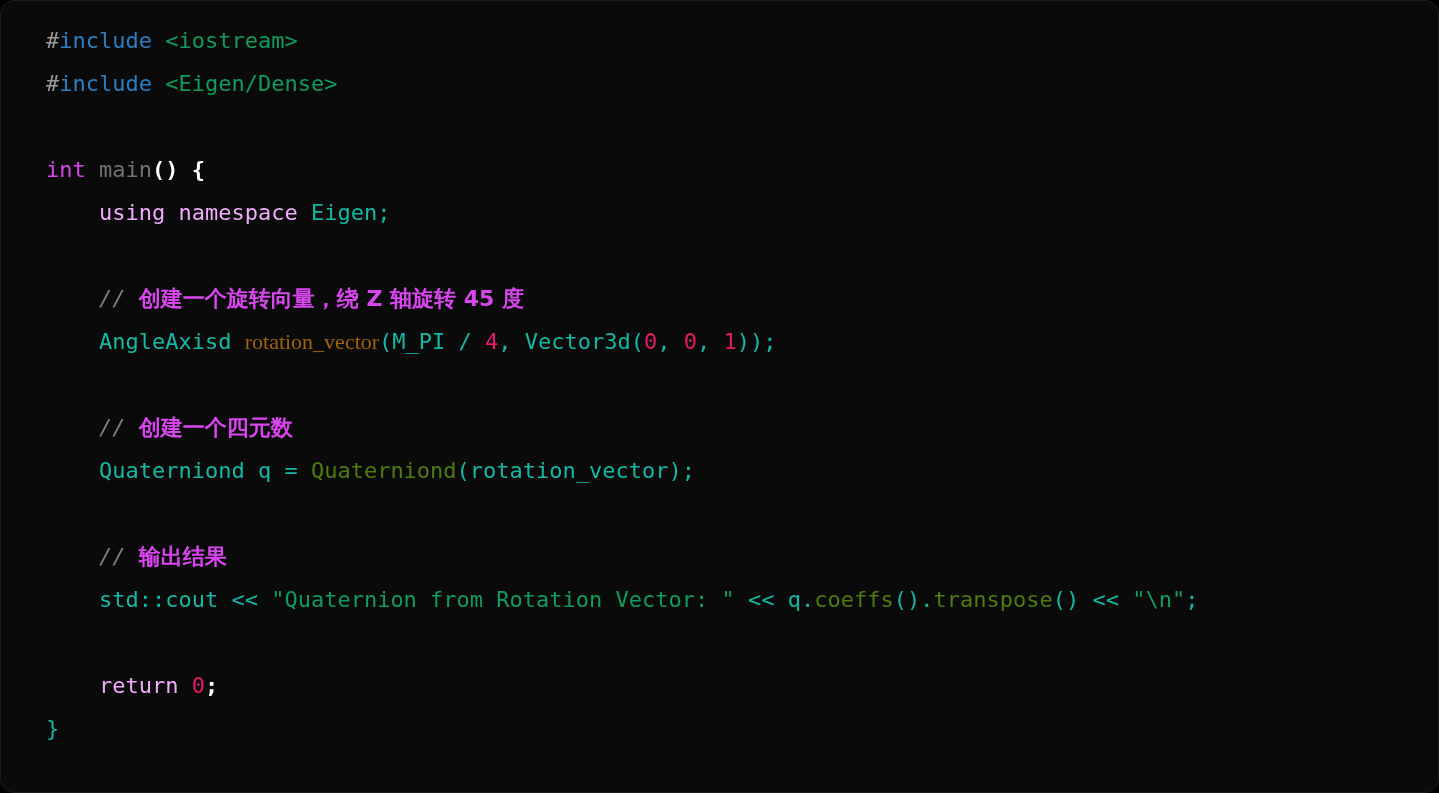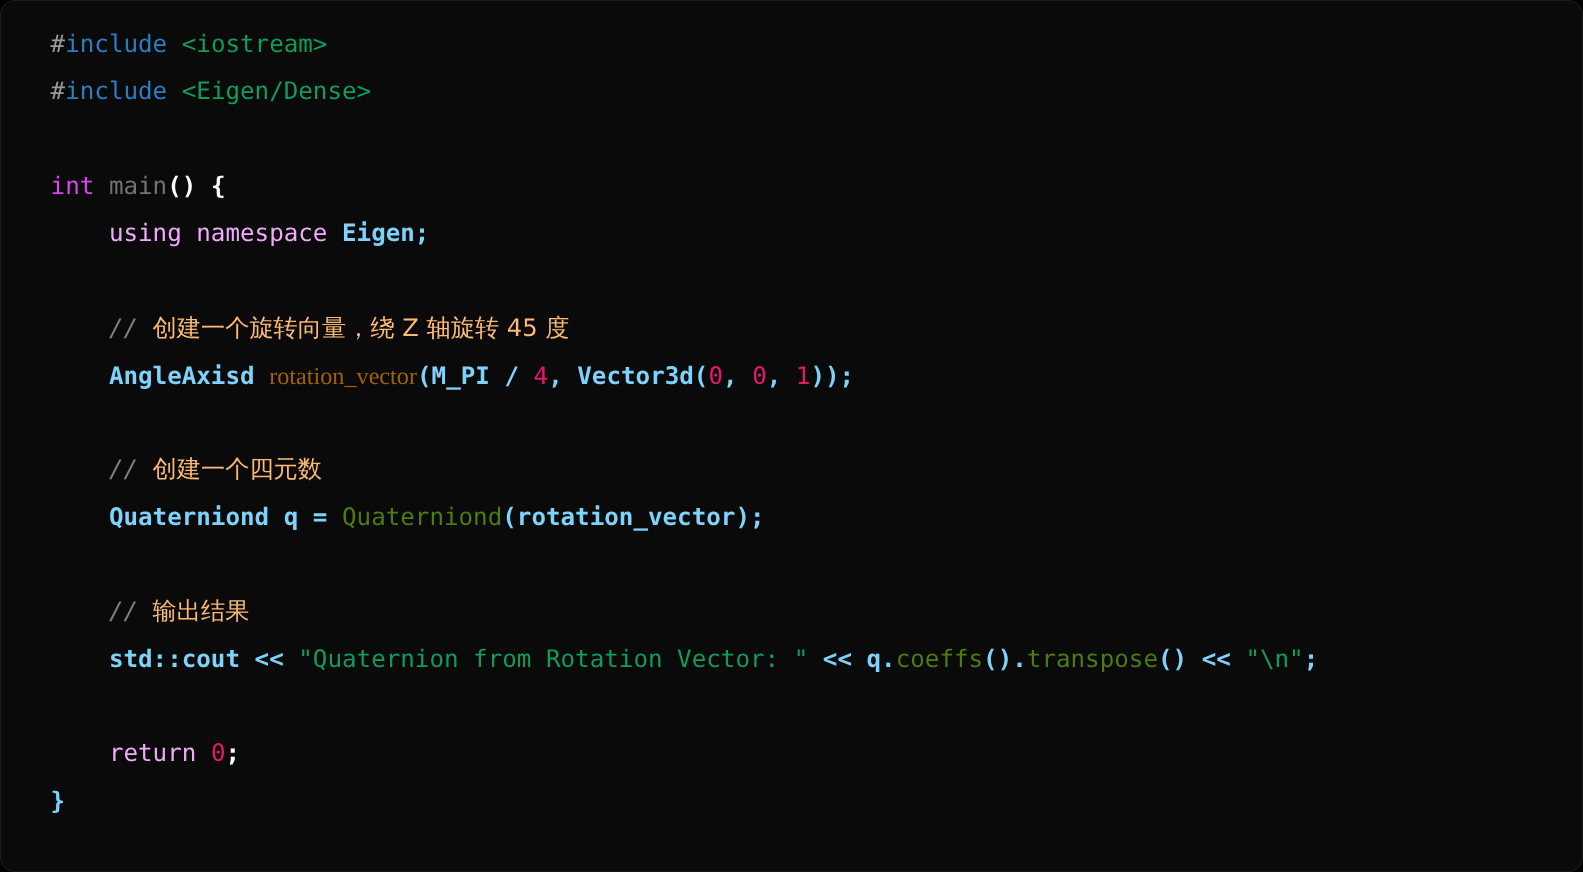--- a/index.html
+++ b/index.html
@@ -41,34 +41,34 @@
     tab-size: 4;
   }
 
   .ln {
     display: block;
     height: 43px;
     white-space: pre;
   }
 
   
-  .t-plain   { color: #7dd3fc; font-weight: bold; }
+  .t-plain   { color: #14b8a6; font-weight: normal; }
   .t-punct   { color: #ffffff; font-weight: bold; }
   .t-hash    { color: #9b9b9b; font-weight: normal; }
   .t-preproc { color: #2a7fc4; font-weight: normal; }
   .t-header  { color: #109c5a; font-weight: normal; }
   .t-kw      { color: #f0abfc; font-weight: normal; }
   .t-type    { color: #d946ef; font-weight: normal; }
   .t-fnname  { color: #737373; font-weight: normal; }
   .t-var     { color: #a16207; font-weight: normal; font-family: Liberation Serif, serif; }
   .t-num     { color: #e6186a; font-weight: normal; }
   .t-str     { color: #109c5a; font-weight: normal; }
   .t-call    { color: #4d7c0f; font-weight: normal; }
   .t-comment { color: #7f7f7f; font-weight: normal; font-style: italic; }
-  .t-comment-cn { color: #fdba74; font-weight: normal; font-style: normal;
+  .t-comment-cn { color: #d946ef; font-weight: bold; font-style: normal;
                   font-family: "DejaVu Sans", "Liberation Sans", sans-serif; text-align: center; }
 </style>
 </head>
 <body>
 
 <div id="code-card">
   <pre id="code-block"><code><span class="ln"><span class="t-hash">#</span><span class="t-preproc">include</span><span class="t-plain"> </span><span class="t-header">&lt;iostream&gt;</span></span><span class="ln"><span class="t-hash">#</span><span class="t-preproc">include</span><span class="t-plain"> </span><span class="t-header">&lt;Eigen/Dense&gt;</span></span><span class="ln"> </span><span class="ln"><span class="t-type">int</span><span class="t-plain"> </span><span class="t-fnname">main</span><span class="t-punct">() {</span></span><span class="ln"><span class="t-plain">    </span><span class="t-kw">using namespace</span><span class="t-plain"> </span><span class="t-plain">Eigen;</span></span><span class="ln"> </span><span class="ln"><span class="t-plain">    </span><span class="t-comment">// </span><span class="t-comment-cn">创建一个旋转向量，绕 Z 轴旋转 45 度</span></span><span class="ln"><span class="t-plain">    </span><span class="t-plain">AngleAxisd</span><span class="t-plain"> </span><span class="t-var">rotation_vector</span><span class="t-plain">(M_PI / </span><span class="t-num">4</span><span class="t-plain">, Vector3d(</span><span class="t-num">0</span><span class="t-plain">, </span><span class="t-num">0</span><span class="t-plain">, </span><span class="t-num">1</span><span class="t-plain">));</span></span><span class="ln"> </span><span class="ln"><span class="t-plain">    </span><span class="t-comment">// </span><span class="t-comment-cn">创建一个四元数</span></span><span class="ln"><span class="t-plain">    </span><span class="t-plain">Quaterniond q = </span><span class="t-call">Quaterniond</span><span class="t-plain">(rotation_vector);</span></span><span class="ln"> </span><span class="ln"><span class="t-plain">    </span><span class="t-comment">// </span><span class="t-comment-cn">输出结果</span></span><span class="ln"><span class="t-plain">    </span><span class="t-plain">std::cout &lt;&lt; </span><span class="t-str">"Quaternion from Rotation Vector: "</span><span class="t-plain"> &lt;&lt; </span><span class="t-plain">q.</span><span class="t-call">coeffs</span><span class="t-plain">().</span><span class="t-call">transpose</span><span class="t-plain">() &lt;&lt; </span><span class="t-str">"\n"</span><span class="t-plain">;</span></span><span class="ln"> </span><span class="ln"><span class="t-plain">    </span><span class="t-kw">return</span><span class="t-plain"> </span><span class="t-num">0</span><span class="t-punct">;</span></span><span class="ln"><span class="t-plain">}</span></span></code></pre>
 </div>
 
 </body></html>

